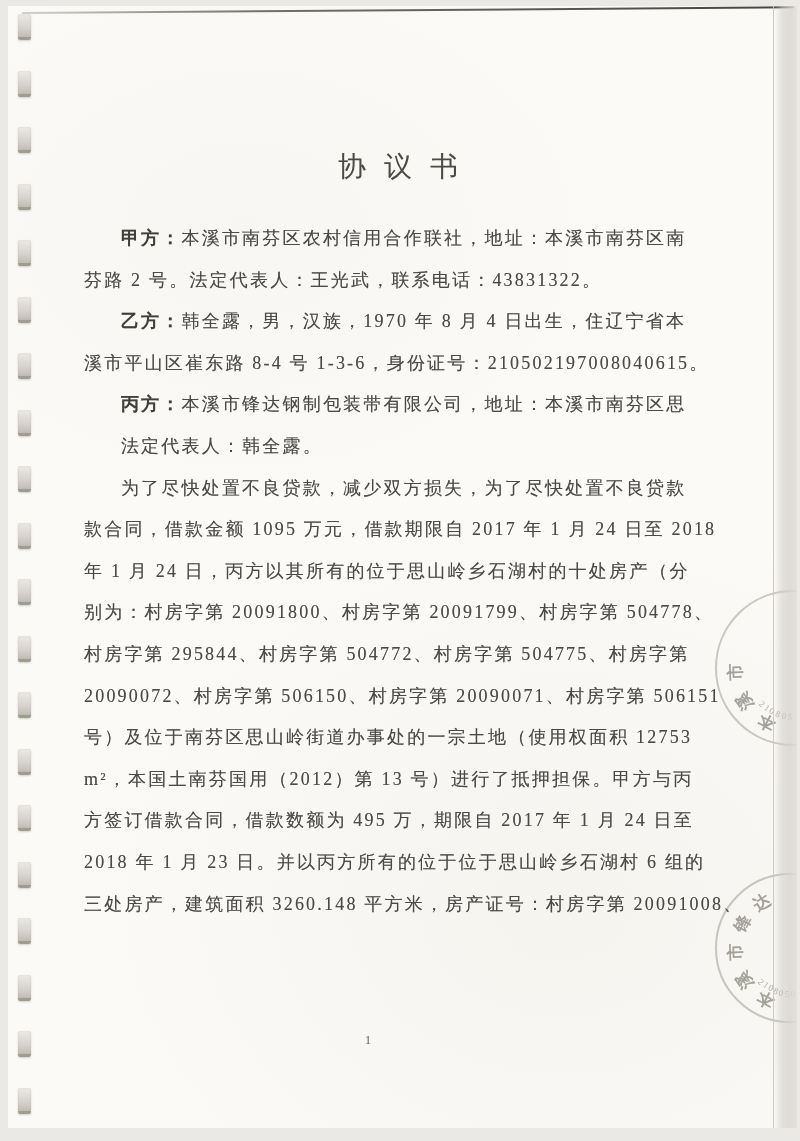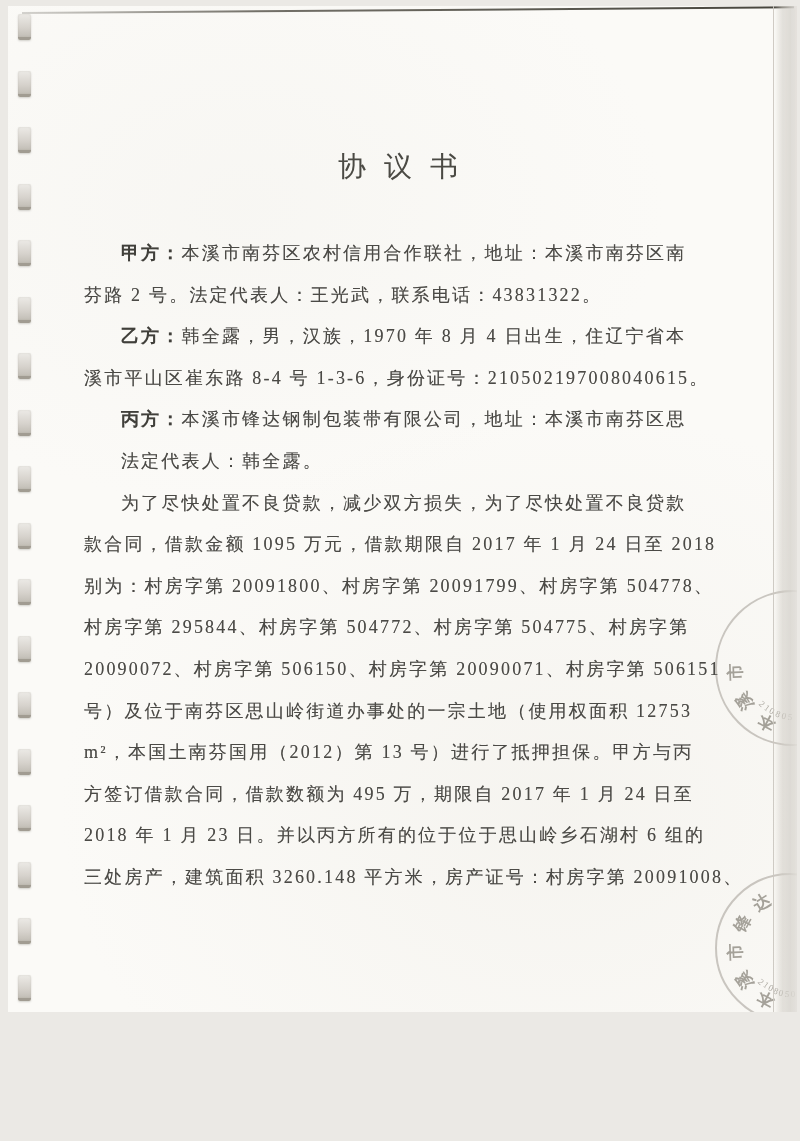--- a/index.html
+++ b/index.html
@@ -7,21 +7,21 @@
   body {
     position: relative;
     background: #ebe9e5;
     overflow: hidden;
     font-family: "Liberation Serif", "DejaVu Serif", serif;
   }
   
   .page {
     position: absolute;
     left: 8px; top: 6px;
-    width: 789px; height: 1006px;
+    width: 789px; height: 1122px;
     background:
       radial-gradient(ellipse 420px 300px at 30% 20%, rgba(245,244,240,0.6), transparent),
       radial-gradient(ellipse 500px 400px at 70% 80%, rgba(240,238,232,0.5), transparent),
       #fbfaf7;
     overflow: hidden;
   }
   
   .top-line {
     position: absolute;
     left: 14px; top: 6px;
@@ -52,21 +52,21 @@
     font-size: 28px;
     font-weight: 500;
     letter-spacing: 18px;
     text-indent: 18px;
     color: #4b4a44;
     z-index: 2;
   }
   
   .doc-body {
     position: absolute;
-    left: 76px; top: 227px;
+    left: 76px; top: 212px;
     width: 660px;
     font-size: 18px;
     line-height: 41.6px;
     letter-spacing: 2.2px;
     color: #4b4a46;
     z-index: 2;
     text-shadow: 0 0 0.6px rgba(75,74,70,0.45);
   }
   .line { white-space: nowrap; }
   .para .line:first-child { text-indent: 2.05em; }
@@ -161,20 +161,21 @@
       </div>
       <div class="para">
         <div class="line"><span class="lead">丙方：</span>本溪市锋达钢制包装带有限公司，地址：本溪市南芬区思</div>
       </div>
       <div class="para">
         <div class="line">法定代表人：韩全露。</div>
       </div>
       <div class="para">
         <div class="line">为了尽快处置不良贷款，减少双方损失，为了尽快处置不良贷款</div>
         <div class="line">款合同，借款金额 1095 万元，借款期限自 2017 年 1 月 24 日至 2018</div>
+        <div class="line">年 1 月 24 日，丙方以其所有的位于思山岭乡石湖村的十处房产（分</div>
         <div class="line">别为：村房字第 20091800、村房字第 20091799、村房字第 504778、</div>
         <div class="line">村房字第 295844、村房字第 504772、村房字第 504775、村房字第</div>
         <div class="line">20090072、村房字第 506150、村房字第 20090071、村房字第 506151</div>
         <div class="line">号）及位于南芬区思山岭街道办事处的一宗土地（使用权面积 12753</div>
         <div class="line">m²，本国土南芬国用（2012）第 13 号）进行了抵押担保。甲方与丙</div>
         <div class="line">方签订借款合同，借款数额为 495 万，期限自 2017 年 1 月 24 日至</div>
         <div class="line">2018 年 1 月 23 日。并以丙方所有的位于位于思山岭乡石湖村 6 组的</div>
         <div class="line">三处房产，建筑面积 3260.148 平方米，房产证号：村房字第 20091008、</div>
       </div>
     </div>

